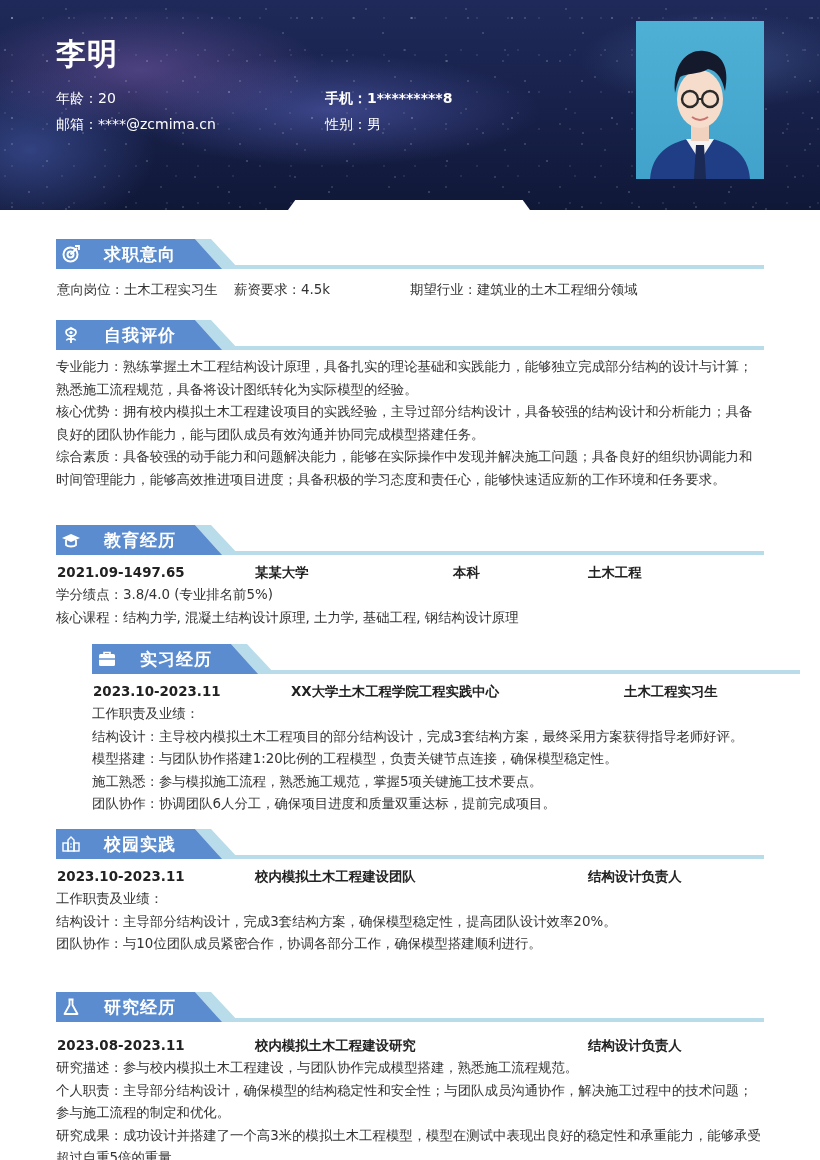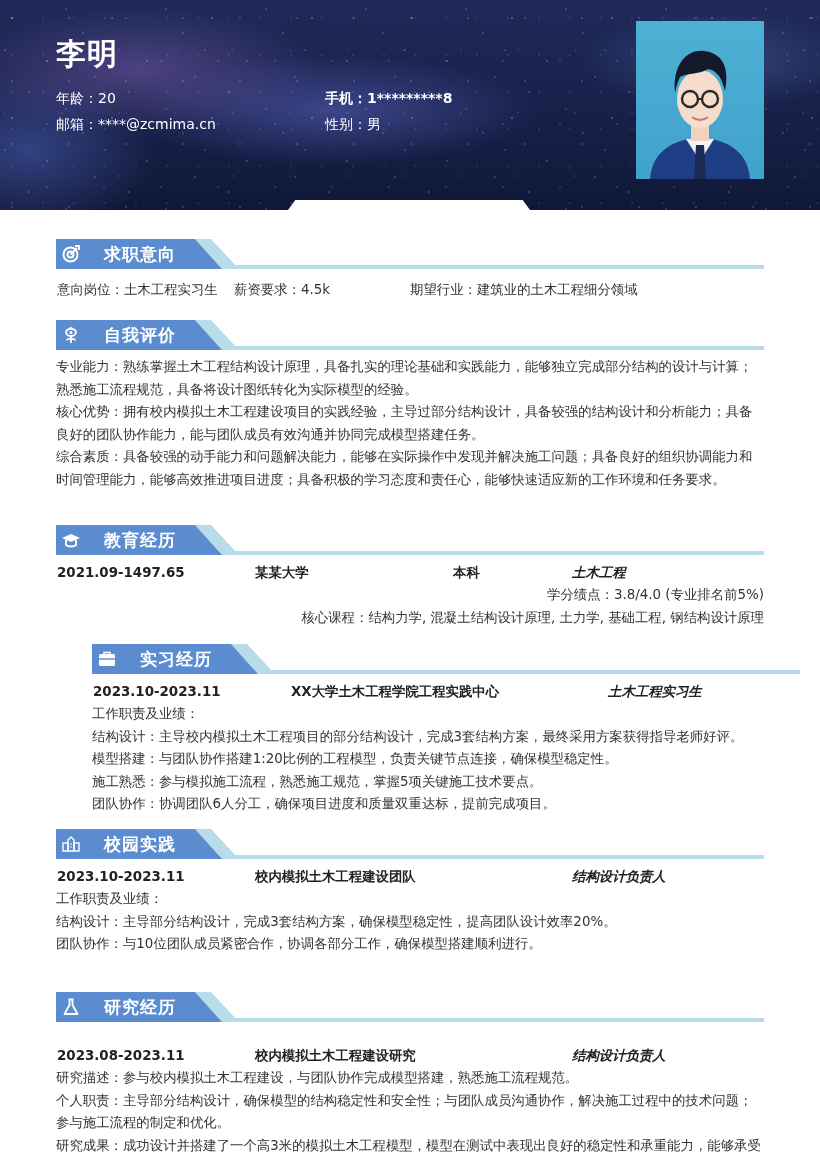--- a/index.html
+++ b/index.html
@@ -59,21 +59,21 @@
   .sec-line { position: absolute; left: 160px; top: 26px; height: 4px; right: 0; background: #b9dcea; }
   .sec-icon { position: absolute; left: 5px; top: 5px; width: 20px; height: 20px; }
   .sec-title {
     position: absolute; left: 48px; top: 4px; font-size: 17px; font-weight: bold; color: #ffffff;
     letter-spacing: 1px; line-height: 22px;
   }
 
   .line { font-size: 13.4px; line-height: 22.5px; color: #333333; }
   .row { position: relative; height: 23px; font-size: 13.4px; font-weight: bold; color: #222222; line-height: 23px; }
   .row span { position: absolute; top: 0; white-space: nowrap; }
-  .c1 { left: 1px; } .c2 { left: 199px; } .c3 { left: 397px; } .c4 { left: 516px; font-style: italic; }
+  .c1 { left: 1px; } .c2 { left: 199px; } .c3 { left: 397px; } .c4 { left: 532px; }
 </style>
 </head>
 <body>
 
 <div class="banner">
   <div class="stars"></div>
   <div class="stars s2"></div>
   <div class="stars s3"></div>
 
   <div class="name">李明</div>
@@ -149,21 +149,21 @@
     </svg>
     <div class="sec-title">自我评价</div>
   </div>
   <div style="margin-top:2px;">
     <p class="line">专业能力：熟练掌握土木工程结构设计原理，具备扎实的理论基础和实践能力，能够独立完成部分结构的设计与计算；熟悉施工流程规范，具备将设计图纸转化为实际模型的经验。</p>
     <p class="line">核心优势：拥有校内模拟土木工程建设项目的实践经验，主导过部分结构设计，具备较强的结构设计和分析能力；具备良好的团队协作能力，能与团队成员有效沟通并协同完成模型搭建任务。</p>
     <p class="line">综合素质：具备较强的动手能力和问题解决能力，能够在实际操作中发现并解决施工问题；具备良好的组织协调能力和时间管理能力，能够高效推进项目进度；具备积极的学习态度和责任心，能够快速适应新的工作环境和任务要求。</p>
   </div>
 </div>
 
-<div class="section" style="top:525px;text-align:right;">
+<div class="section" style="top:525px;">
   <div class="sec-head">
     <div class="sec-line"></div>
     <div class="sec-stripe"></div>
     <div class="sec-bar"></div>
     <svg class="sec-icon" viewBox="0 0 20 20">
       <path d="M1 8 L10 4 L19 8 L10 12 Z" fill="#fff"></path>
       <path d="M5 10 L5 15 C7 17 13 17 15 15 L15 10" fill="none" stroke="#fff" stroke-width="1.8"></path>
     </svg>
     <div class="sec-title">教育经历</div>
   </div>
@@ -228,21 +228,21 @@
 <div class="section" style="top:992px;">
   <div class="sec-head">
     <div class="sec-line"></div>
     <div class="sec-stripe"></div>
     <div class="sec-bar"></div>
     <svg class="sec-icon" viewBox="0 0 20 20">
       <path d="M7.5 2.5 L12.5 2.5 M8.5 2.5 L8.5 8 L3.5 17 L16.5 17 L11.5 8 L11.5 2.5" fill="none" stroke="#fff" stroke-width="1.8" stroke-linejoin="round"></path>
     </svg>
     <div class="sec-title">研究经历</div>
   </div>
-  <div class="row" style="margin-top:18px;">
+  <div class="row" style="margin-top:8px;">
     <span class="c1">2023.08-2023.11</span>
     <span class="c2">校内模拟土木工程建设研究</span>
     <span class="c4">结构设计负责人</span>
   </div>
   <p class="line">研究描述：参与校内模拟土木工程建设，与团队协作完成模型搭建，熟悉施工流程规范。</p>
   <p class="line">个人职责：主导部分结构设计，确保模型的结构稳定性和安全性；与团队成员沟通协作，解决施工过程中的技术问题；参与施工流程的制定和优化。</p>
   <p class="line">研究成果：成功设计并搭建了一个高3米的模拟土木工程模型，模型在测试中表现出良好的稳定性和承重能力，能够承受超过自重5倍的重量。</p>
 </div>
 
 </body></html>

